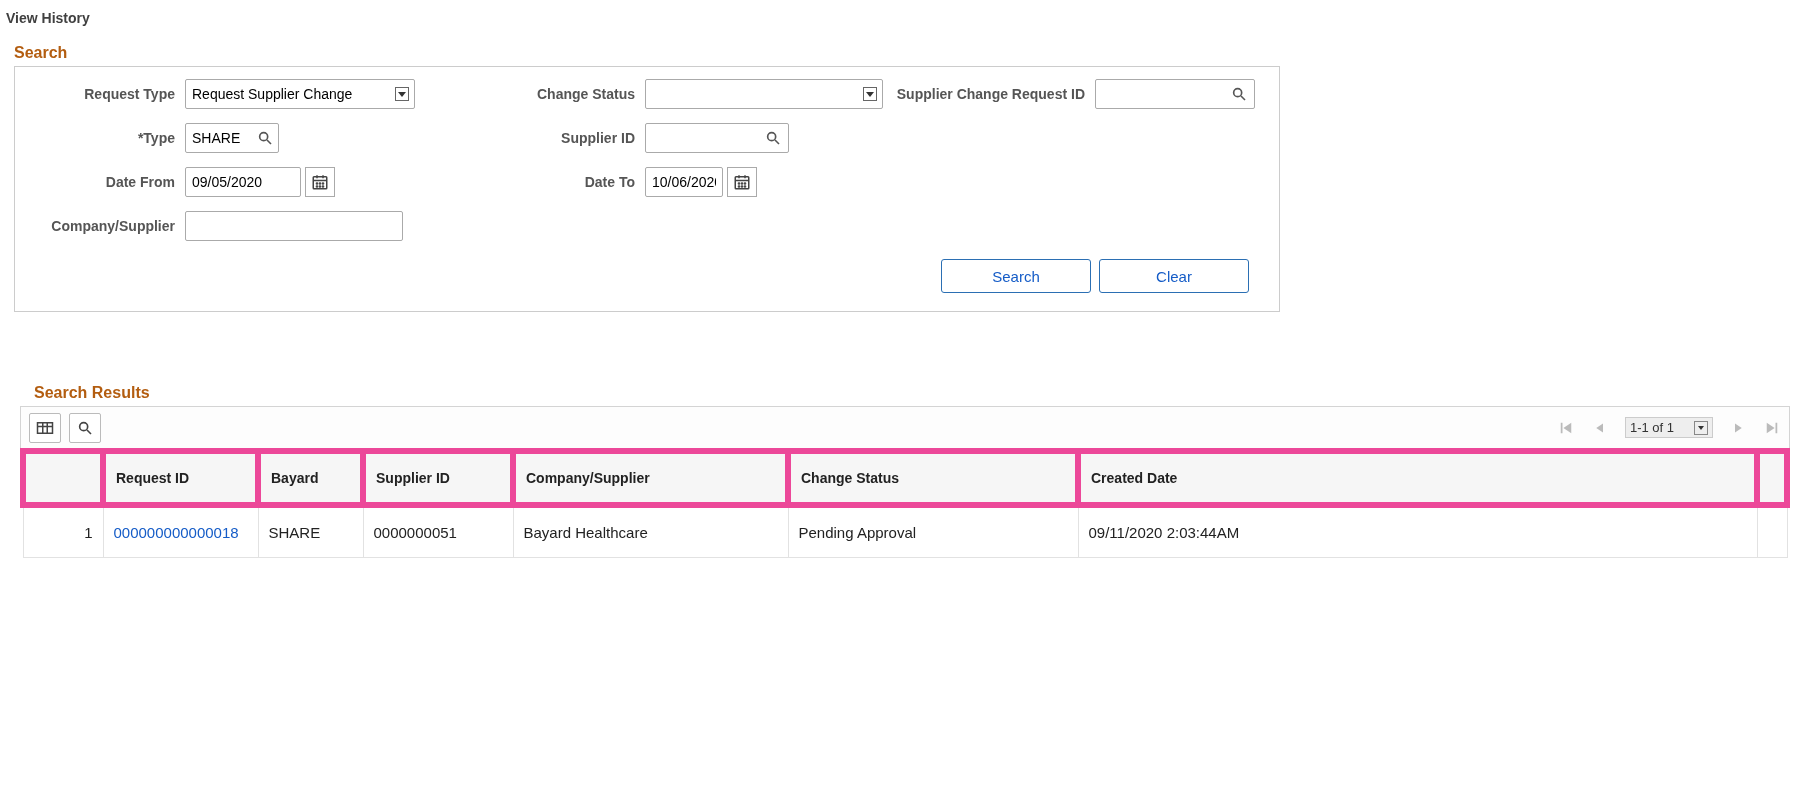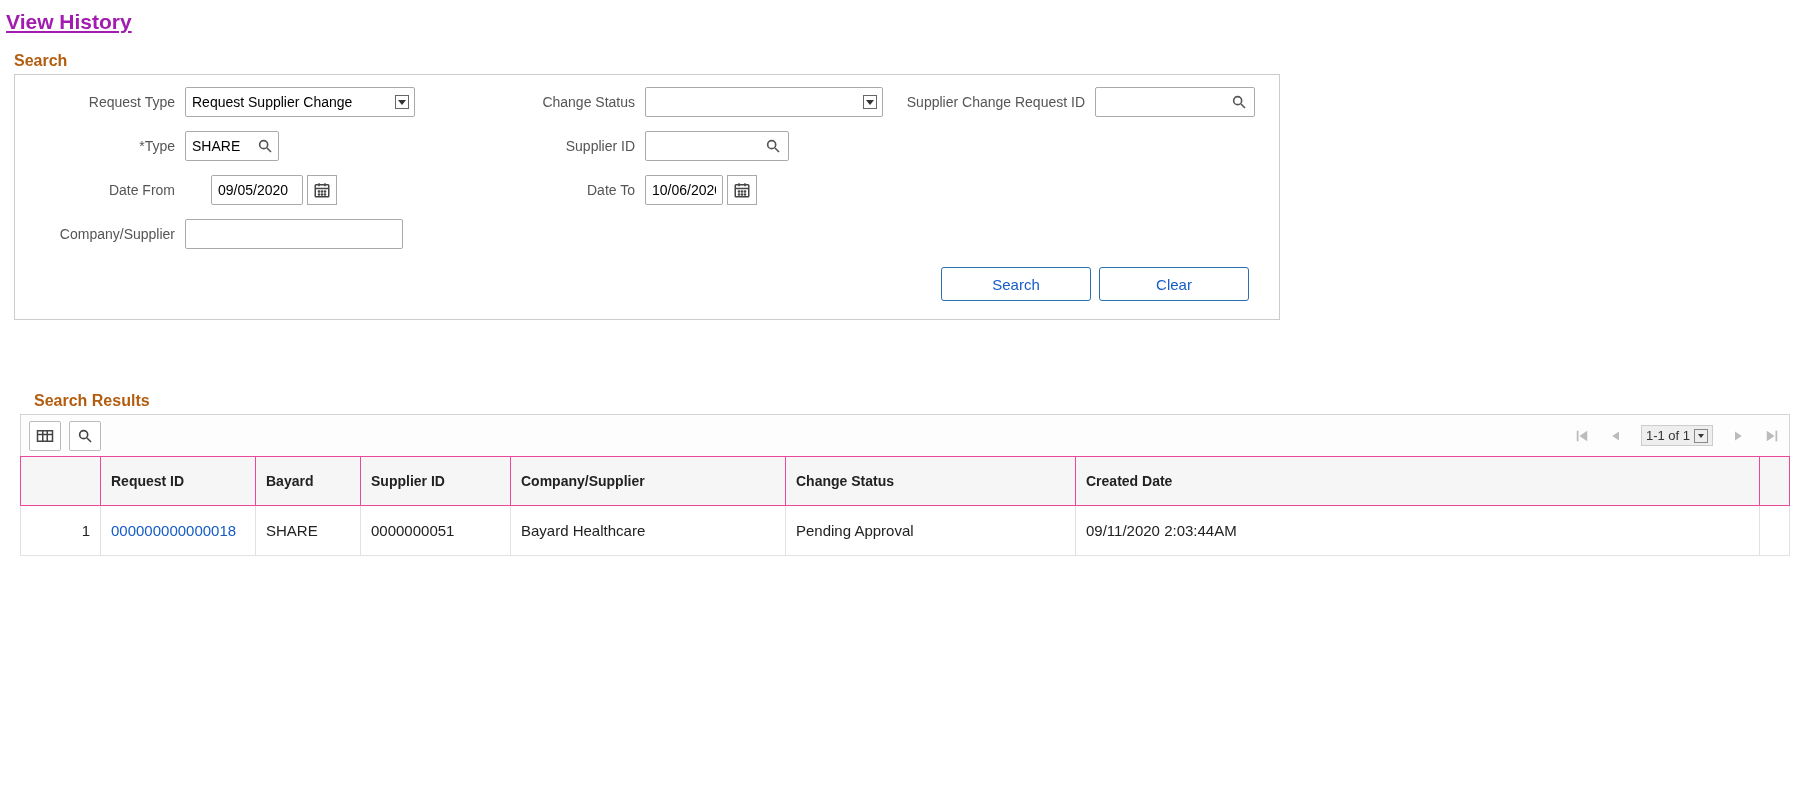--- a/index.html
+++ b/index.html
@@ -5,25 +5,24 @@
   * { box-sizing: border-box; }
   body {
     margin: 0;
     padding: 6px;
     font-family: Arial, Helvetica, sans-serif;
     font-size: 14px;
     color: #333;
     background: #fff;
   }
   .page-title {
-    font-size: 21px;
+    font-size: 14px;
     font-weight: bold;
-    color: #a21caf;
+    color: #404040;
     margin: 4px 0 18px 0;
-    text-decoration: underline;
   }
   .section-title {
     color: #b35d10;
     font-weight: bold;
     font-size: 16px;
     margin: 8px 0 4px 8px;
   }
   .search-box {
     border: 1px solid #ccc;
     padding: 12px 10px 18px 10px;
@@ -33,21 +32,21 @@
   .field-grid {
     display: grid;
     grid-template-columns: 160px 240px 220px 250px 200px 170px;
     row-gap: 14px;
     align-items: center;
   }
   .lbl {
     text-align: right;
     padding-right: 10px;
     color: #555;
-    font-weight: 400;
+    font-weight: 700;
     font-size: 14px;
   }
   .cell { display:flex; align-items:center; gap:4px; }
   select.inp {
     height: 30px;
     border: 1px solid #aaa;
     border-radius: 2px;
     background: #fff;
     padding: 2px 24px 2px 6px;
     font-size: 14px;
@@ -101,35 +100,35 @@
     height: 42px;
     display:flex;align-items:center;justify-content:space-between;
     padding: 0 8px;
   }
   .tb-left { display:flex; gap:8px; }
   .tb-icon-btn {
     width:32px;height:30px;border:1px solid #bbb;border-radius:2px;background:#fff;display:inline-flex;align-items:center;justify-content:center;cursor:pointer;
   }
   .tb-right { display:flex;align-items:center;gap:16px; color:#777;}
   .pager-btn { width:18px;height:18px;display:inline-flex;align-items:center;justify-content:center;color:#bbb;cursor:pointer;}
-  .range-pill { background:#eee;border:1px solid #ccc;padding:2px 4px;font-size:13px;color:#333;display:inline-flex;align-items:center;gap:4px;}
+  .range-pill { background:#eee;border:1px solid #ccc;padding:2px 4px;font-size:13px;color:#333;display:inline-flex;align-items:center;gap:20px;}
   .range-pill .mini-caret{width:14px;height:14px;border:1px solid #888;display:inline-flex;align-items:center;justify-content:center;}
   .range-pill .mini-caret::before{content:"";width:0;height:0;border-left:3px solid transparent;border-right:3px solid transparent;border-top:4px solid #333;}
   table.results {
     border-collapse: collapse;
     width: 100%;
     border: 1px solid #d4d4d4;
   }
   table.results th {
     background: #f6f6f6;
     text-align: left;
     font-weight: bold;
     font-size: 14px;
     padding: 16px 10px;
-    border: 1px solid #ec4899;
+    border: 6px solid #ec4899;
     color:#222;
   }
   table.results td {
     padding: 16px 10px;
     border: 1px solid #e2e2e2;
     font-size: 15px;
     color:#222;
   }
   .rownum { text-align:right; padding-right:10px; }
   a.reqlink { color:#155cc7; text-decoration:none; }
@@ -197,21 +196,21 @@
             <circle cx="10" cy="10" r="6"></circle>
             <line x1="15" y1="15" x2="21" y2="21"></line>
           </svg>
       </span>
     </div>
     <div></div>
       <div></div>
 
     <div class="lbl">Date From</div>
     <div class="cell">
-      <input class="inp" style="width: 92px; margin-left: 26px;" value="09/05/2020">
+      <input class="inp" style="width: 116px;" value="09/05/2020">
       <span class="cal-btn-boxed">
         <svg class="svg-cal" viewBox="0 0 24 24" fill="none" stroke="#444" stroke-width="2">
             <rect x="3" y="5" width="18" height="16" rx="1"></rect>
             <line x1="3" y1="10" x2="21" y2="10"></line>
             <line x1="8" y1="3" x2="8" y2="7"></line>
             <line x1="16" y1="3" x2="16" y2="7"></line>
             <circle cx="8" cy="14" r="0.8" fill="#444"></circle>
             <circle cx="12" cy="14" r="0.8" fill="#444"></circle>
             <circle cx="16" cy="14" r="0.8" fill="#444"></circle>
             <circle cx="8" cy="18" r="0.8" fill="#444"></circle>

